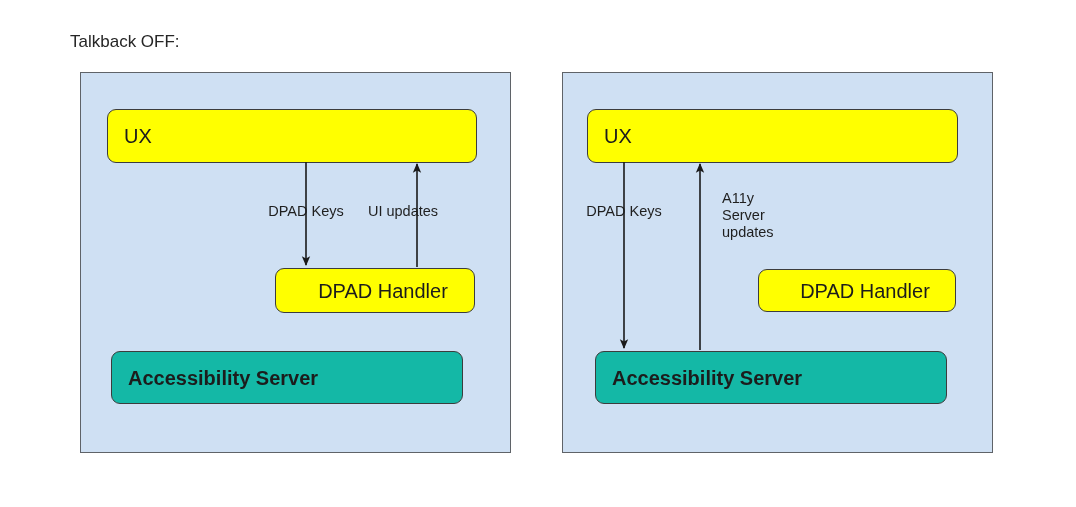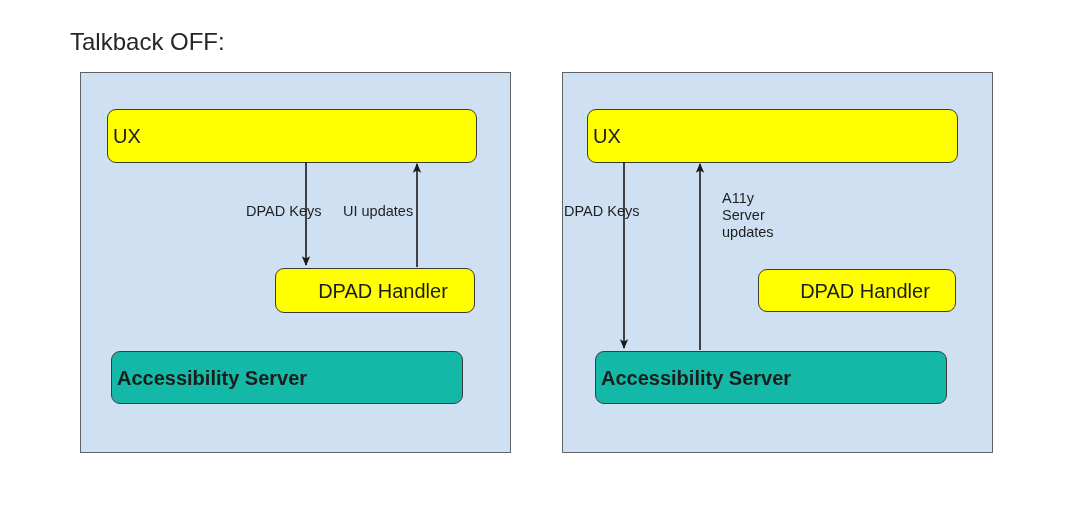--- a/index.html
+++ b/index.html
@@ -14,58 +14,58 @@
     font-family: "Liberation Sans", sans-serif;
     color: #222222;
     overflow: hidden;
   }
   .canvas {
     position: absolute;
     inset: 0;
   }
   .panel-title {
     position: absolute;
-    font-size: 24px;
+    font-size: 17px;
     line-height: 22px;
     color: #262626;
     white-space: nowrap;
   }
   .panel {
     position: absolute;
     background: #cfe0f3;
     border: 1.6px solid #5f6368;
     box-sizing: border-box;
   }
   .node {
     position: absolute;
     box-sizing: border-box;
     border: 1.6px solid #3c3c3c;
     border-radius: 9px;
     display: flex;
     align-items: center;
     font-size: 20px;
     line-height: 24px;
     color: #1c1c1c;
-    padding-left: 5px;
+    padding-left: 16px;
     white-space: nowrap;
   }
   .node.yellow { background: #ffff00; }
   .node.green  { background: #14b8a6; font-weight: bold; }
   .node.center-text {
     justify-content: center;
     padding-left: 16px;
   }
   .edge-label {
     position: absolute;
     font-size: 14.5px;
     line-height: 17px;
     color: #1f1f1f;
     white-space: pre;
   }
-  .edge-label.centered { }
+  .edge-label.centered { text-align: center; }
   .edge-label.left     { text-align: left; }
   svg.arrows {
     position: absolute;
     inset: 0;
     width: 1076px;
     height: 507px;
     pointer-events: none;
   }
 </style>
 </head>

